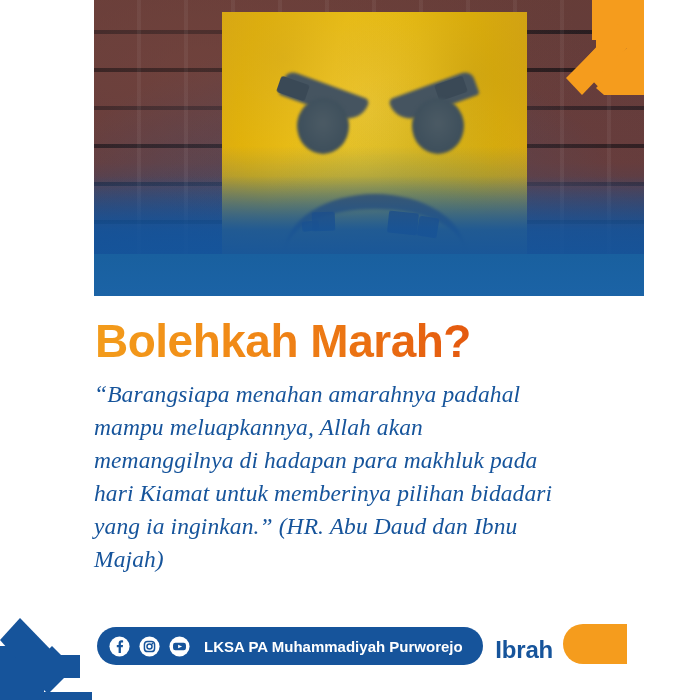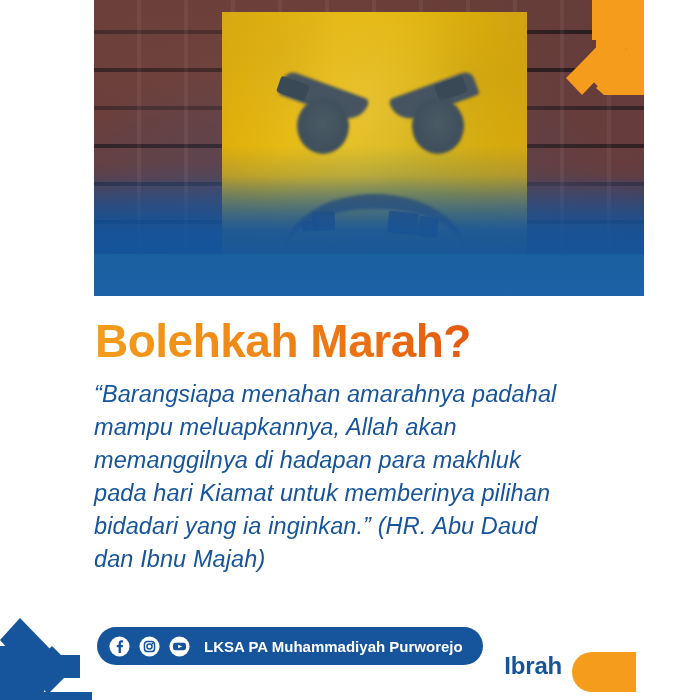--- a/index.html
+++ b/index.html
@@ -153,21 +153,21 @@
     -webkit-background-clip:text;
     background-clip:text;
     color:transparent;
     -webkit-text-fill-color:transparent;
     white-space:nowrap;
   }
   .quote{
     position:absolute;
     left:94px; top:378px;
     width:470px;
-    font-family:Liberation Sans, sans-serif;
+    font-family:Liberation Serif, serif;
     font-style:italic;
     font-size:23.5px;
     line-height:33px;
     color:#16549b;
     letter-spacing:0.1px;
   }
 
   
   .social-pill{
     position:absolute;
@@ -186,24 +186,23 @@
   }
   .pill-label{
     color:#ffffff;
     font-size:15px;
     font-weight:bold;
     margin-left:5px;
     white-space:nowrap;
   }
   .brand{
     position:absolute;
-    right:8px; top:624px;
+    right:17px; top:624px;
     display:flex;
-    align-items:flex-start;
-    margin-top:28px;
+    align-items:flex-end;
   }
   .brand-name{
     color:#16549b;
     font-size:24px;
     font-weight:bold;
     letter-spacing:-0.2px;
     margin-right:10px;
   }
   .brand-blob{
     width:64px;height:40px;

